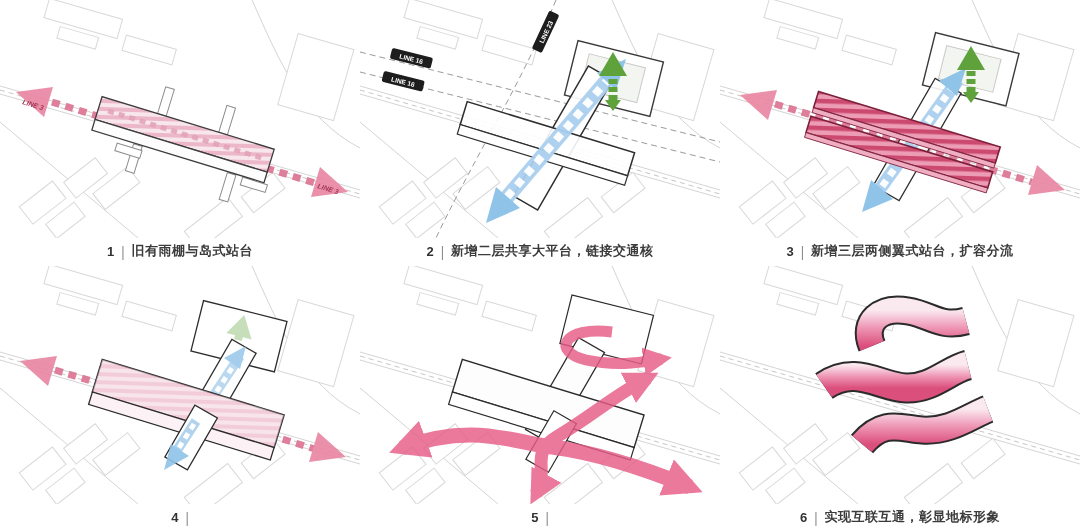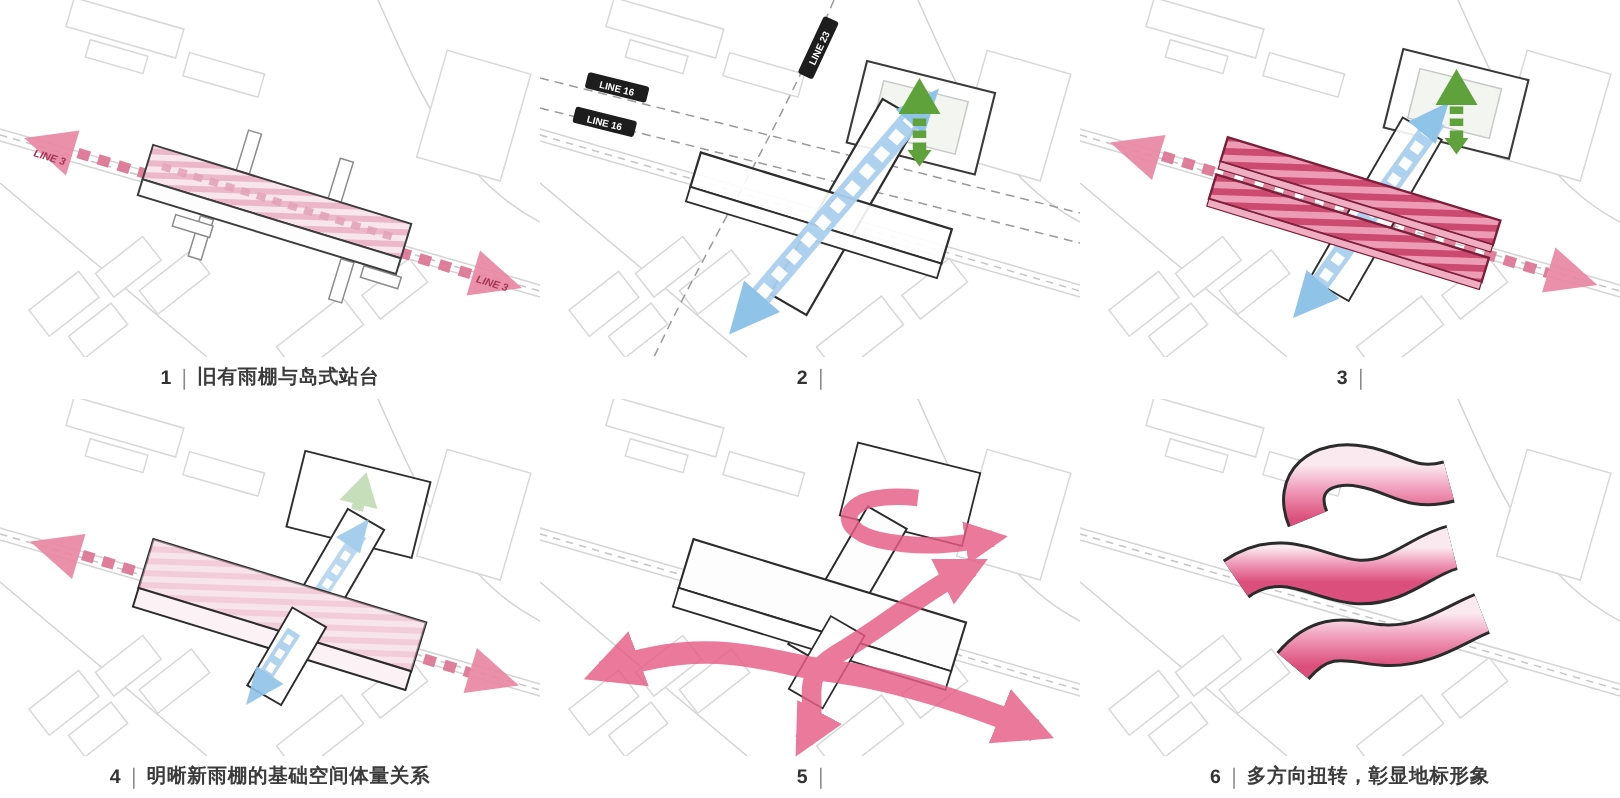--- a/index.html
+++ b/index.html
@@ -143,20 +143,21 @@
         </g>
         <g>
           <path d="M253 100 L253 74" stroke="#5fa23c" stroke-width="9" stroke-dasharray="5 3"></path>
           <polygon points="253,52 239,76 267,76" fill="#5fa23c"></polygon>
           <polygon points="245,100 261,100 253,111" fill="#5fa23c"></polygon>
         </g>
       </svg>
       <div class="caption">
         <span class="num">2</span>
         <span class="sep">|</span>
+        <span class="txt">新增二层共享大平台，链接交通核</span>
       </div>
     </div>
 
     <div class="panel">
       <svg width="360" height="238" viewBox="0 0 360 238">
         <use href="#ctxg"></use>
         <g opacity="0.92">
           <path d="M55 104 L312 182" stroke="#dd7594" stroke-width="7" stroke-dasharray="8 6" fill="none"></path>
           <polygon points="20,95 48,120 57,90" fill="#ea87a3"></polygon>
           <polygon points="345,190 317,165 308,195" fill="#ea87a3"></polygon>
@@ -182,20 +183,21 @@
         </g>
         <g>
           <path d="M251 92 L251 68" stroke="#5fa23c" stroke-width="9" stroke-dasharray="5 3"></path>
           <polygon points="251,46 237,70 265,70" fill="#5fa23c"></polygon>
           <polygon points="243,92 259,92 251,103" fill="#5fa23c"></polygon>
         </g>
       </svg>
       <div class="caption">
         <span class="num">3</span>
         <span class="sep">|</span>
+        <span class="txt">新增三层两侧翼式站台，扩容分流</span>
       </div>
     </div>
 
     <div class="panel">
       <svg width="360" height="238" viewBox="0 0 360 238">
         <use href="#ctxg"></use>
         <g opacity="0.92">
           <path d="M55 104 L315 183" stroke="#dd7594" stroke-width="7" stroke-dasharray="8 6" fill="none"></path>
           <polygon points="20,95 48,120 57,90" fill="#ea87a3"></polygon>
           <polygon points="346,191 318,166 309,196" fill="#ea87a3"></polygon>
@@ -225,21 +227,20 @@
         </g>
         <g opacity="0.9">
           <path d="M196 155 L172 192" stroke="#a9cfed" stroke-width="10" fill="none"></path>
           <path d="M194 158 L175 188" stroke="#ffffff" stroke-width="5" stroke-dasharray="6 5" fill="none"></path>
           <polygon points="164,204 171,178 189,190" fill="#8fc3e8"></polygon>
         </g>
       </svg>
       <div class="caption">
         <span class="num">4</span>
         <span class="sep">|</span>
-        <span class="txt">明晰新雨棚的基础空间体量关系</span>
       </div>
     </div>
 
     <div class="panel">
       <svg width="360" height="238" viewBox="0 0 360 238">
         <use href="#ctxg"></use>
         <g>
           <g transform="rotate(14 245 62)">
             <rect x="205" y="38" width="84" height="50" fill="#ffffff" stroke="#2b2b2b" stroke-width="1.2"></rect>
           </g>
@@ -280,18 +281,18 @@
           </g>
           <g>
             <path d="M142 178 C 164 152 182 163 202 164 C 230 166 250 150 268 143" stroke="#2b2b2b" stroke-width="29"></path>
             <path d="M142 178 C 164 152 182 163 202 164 C 230 166 250 150 268 143" stroke="url(#ribGrad)" stroke-width="25"></path>
           </g>
         </g>
       </svg>
       <div class="caption">
         <span class="num">6</span>
         <span class="sep">|</span>
-        <span class="txt">多方向扭转，彰显地标形象</span>
+        <span class="txt">实现互联互通，彰显地标形象</span>
       </div>
     </div>
 
   </div>
 </div>
 
 </body></html>

